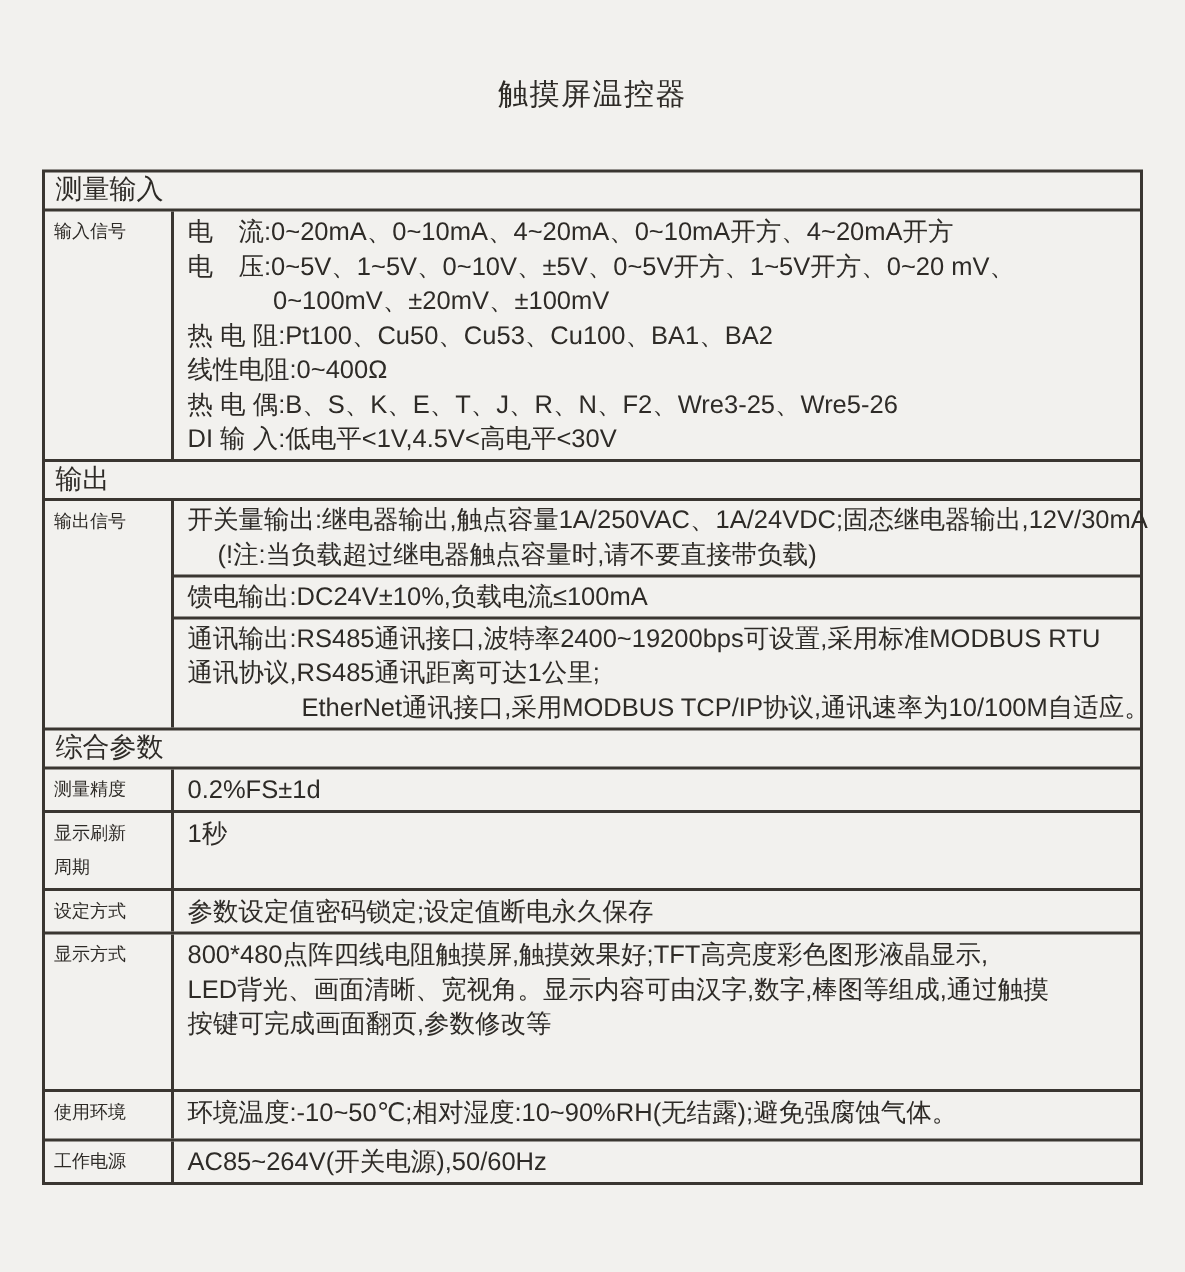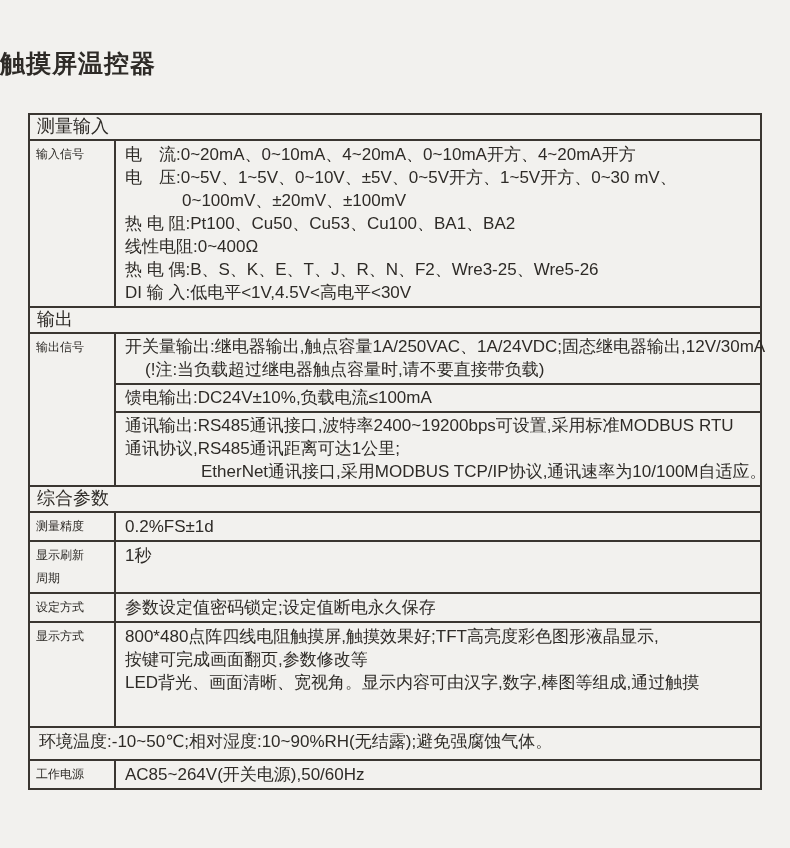--- a/index.html
+++ b/index.html
@@ -10,24 +10,24 @@
   *{box-sizing:border-box;}
   html,body{margin:0;padding:0;}
   body{
     width:790px;height:848px;overflow:hidden;
     background:var(--bg);
     color:var(--ink);
     font-family:"Liberation Sans","DejaVu Sans",sans-serif;
   }
   .title{
     margin:46px 0 0 0;
-    text-align:left;
-    font-size:25px;
+    text-align:center;
+    font-size:20px;
     line-height:34px;
-    font-weight:700;
+    font-weight:400;
     letter-spacing:1px;
   }
   .spec-table{
     margin:33px 28px 0 28px;
     width:734px;
     border:2px solid var(--line);
   }
   .sec{
     border-top:2px solid var(--line);
     padding:1px 6px 2px 7px;
@@ -83,21 +83,21 @@
   <h1 class="title">触摸屏温控器</h1>
 
   <div class="spec-table">
 
     <div class="sec">测量输入</div>
 
     <div class="row">
       <div class="lbl">输入信号</div>
       <div class="val">
         <div class="line">电　流:0~20mA、0~10mA、4~20mA、0~10mA开方、4~20mA开方</div>
-        <div class="line">电　压:0~5V、1~5V、0~10V、±5V、0~5V开方、1~5V开方、0~30 mV、</div>
+        <div class="line">电　压:0~5V、1~5V、0~10V、±5V、0~5V开方、1~5V开方、0~20 mV、</div>
         <div class="line ind57">0~100mV、±20mV、±100mV</div>
         <div class="line">热 电 阻:Pt100、Cu50、Cu53、Cu100、BA1、BA2</div>
         <div class="line">线性电阻:0~400Ω</div>
         <div class="line">热 电 偶:B、S、K、E、T、J、R、N、F2、Wre3-25、Wre5-26</div>
         <div class="line">DI 输 入:低电平&lt;1V,4.5V&lt;高电平&lt;30V</div>
       </div>
     </div>
 
     <div class="sec">输出</div>
 
@@ -142,26 +142,27 @@
       <div class="lbl">设定方式</div>
       <div class="val">
         <div class="line">参数设定值密码锁定;设定值断电永久保存</div>
       </div>
     </div>
 
     <div class="row r-display">
       <div class="lbl">显示方式</div>
       <div class="val">
         <div class="line">800*480点阵四线电阻触摸屏,触摸效果好;TFT高亮度彩色图形液晶显示,</div>
+        <div class="line">LED背光、画面清晰、宽视角。显示内容可由汉字,数字,棒图等组成,通过触摸</div>
         <div class="line">按键可完成画面翻页,参数修改等</div>
-        <div class="line">LED背光、画面清晰、宽视角。显示内容可由汉字,数字,棒图等组成,通过触摸</div>
       </div>
     </div>
 
     <div class="row r-env">
+      <div class="lbl">使用环境</div>
       <div class="val">
         <div class="line">环境温度:-10~50℃;相对湿度:10~90%RH(无结露);避免强腐蚀气体。</div>
       </div>
     </div>
 
     <div class="row">
       <div class="lbl">工作电源</div>
       <div class="val">
         <div class="line">AC85~264V(开关电源),50/60Hz</div>
       </div>

